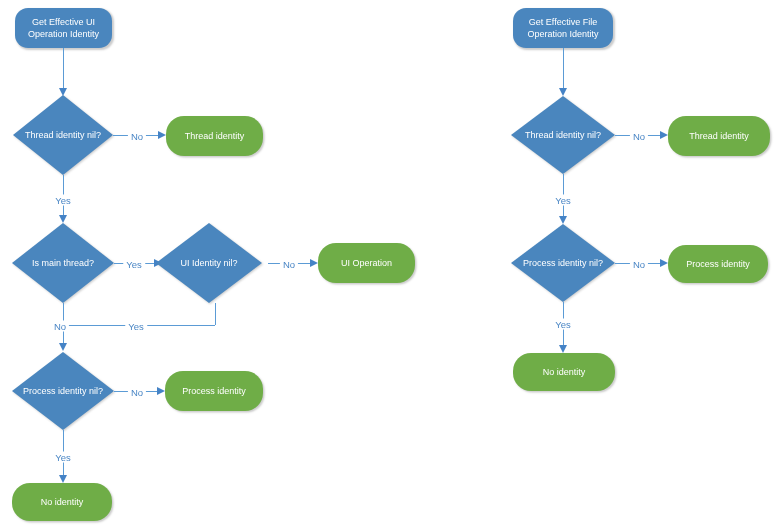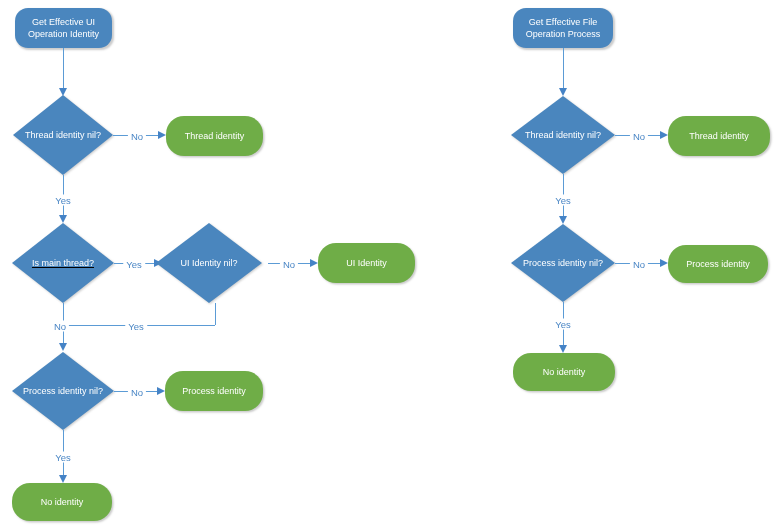--- a/index.html
+++ b/index.html
@@ -50,37 +50,37 @@
     <div class="hline" style="left:113px;top:135px;width:45px;"></div>
     <div class="elabel" style="left:137px;top:136px;">No</div>
     <div class="arrow-r" style="left:158px;top:131px;"></div>
 
     <div class="node terminal" style="left:166px;top:116px;width:97px;height:40px;">Thread identity</div>
 
     <div class="vline" style="left:63px;top:175px;height:40px;"></div>
     <div class="elabel" style="left:63px;top:200px;">Yes</div>
     <div class="arrow-d" style="left:59px;top:215px;"></div>
 
-    <div class="diamond-wrap" style="left:12px;top:223px;width:102px;height:80px;text-decoration:underline;">
+    <div class="diamond-wrap" style="left:12px;top:223px;width:102px;height:80px;">
       <div class="diamond">Is main thread?</div>
     </div>
 
     <div class="hline" style="left:114px;top:263px;width:40px;"></div>
     <div class="elabel" style="left:134px;top:264px;">Yes</div>
     <div class="arrow-r" style="left:154px;top:259px;"></div>
 
     <div class="diamond-wrap" style="left:156px;top:223px;width:106px;height:80px;">
       <div class="diamond">UI Identity nil?</div>
     </div>
 
     <div class="hline" style="left:268px;top:263px;width:42px;"></div>
     <div class="elabel" style="left:289px;top:264px;">No</div>
     <div class="arrow-r" style="left:310px;top:259px;"></div>
 
-    <div class="node terminal" style="left:318px;top:243px;width:97px;height:40px;">UI Identity</div>
+    <div class="node terminal" style="left:318px;top:243px;width:97px;height:40px;">UI Operation</div>
 
     
     <div class="vline" style="left:215px;top:303px;height:22px;"></div>
     <div class="hline" style="left:63px;top:325px;width:152px;"></div>
     <div class="elabel" style="left:136px;top:326px;">Yes</div>
 
     
     <div class="vline" style="left:63px;top:303px;height:40px;"></div>
     <div class="elabel" style="left:60px;top:326px;">No</div>
     <div class="arrow-d" style="left:59px;top:343px;"></div>
@@ -98,21 +98,21 @@
     <div class="vline" style="left:63px;top:430px;height:45px;"></div>
     <div class="elabel" style="left:63px;top:457px;">Yes</div>
     <div class="arrow-d" style="left:59px;top:475px;"></div>
 
     <div class="node terminal" style="left:12px;top:483px;width:100px;height:38px;">No identity</div>
   </div>
 
   
   <div class="group">
 
-    <div class="node start" style="left:513px;top:8px;width:100px;height:40px;">Get Effective File Operation Process</div>
+    <div class="node start" style="left:513px;top:8px;width:100px;height:40px;">Get Effective File Operation Identity</div>
 
     <div class="vline" style="left:563px;top:48px;height:40px;"></div>
     <div class="arrow-d" style="left:559px;top:88px;"></div>
 
     <div class="diamond-wrap" style="left:511px;top:96px;width:104px;height:78px;">
       <div class="diamond">Thread identity nil?</div>
     </div>
 
     <div class="hline" style="left:615px;top:135px;width:45px;"></div>
     <div class="elabel" style="left:639px;top:136px;">No</div>

